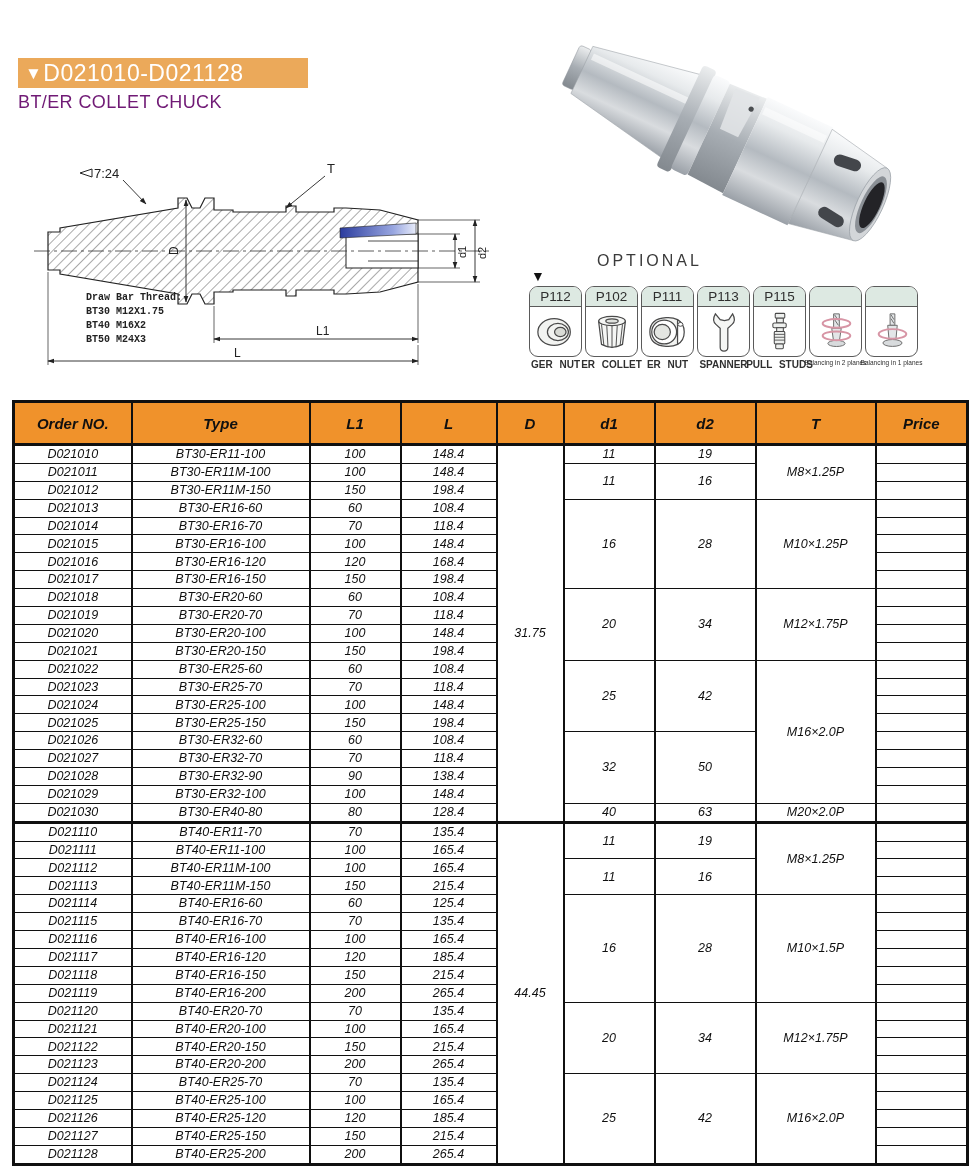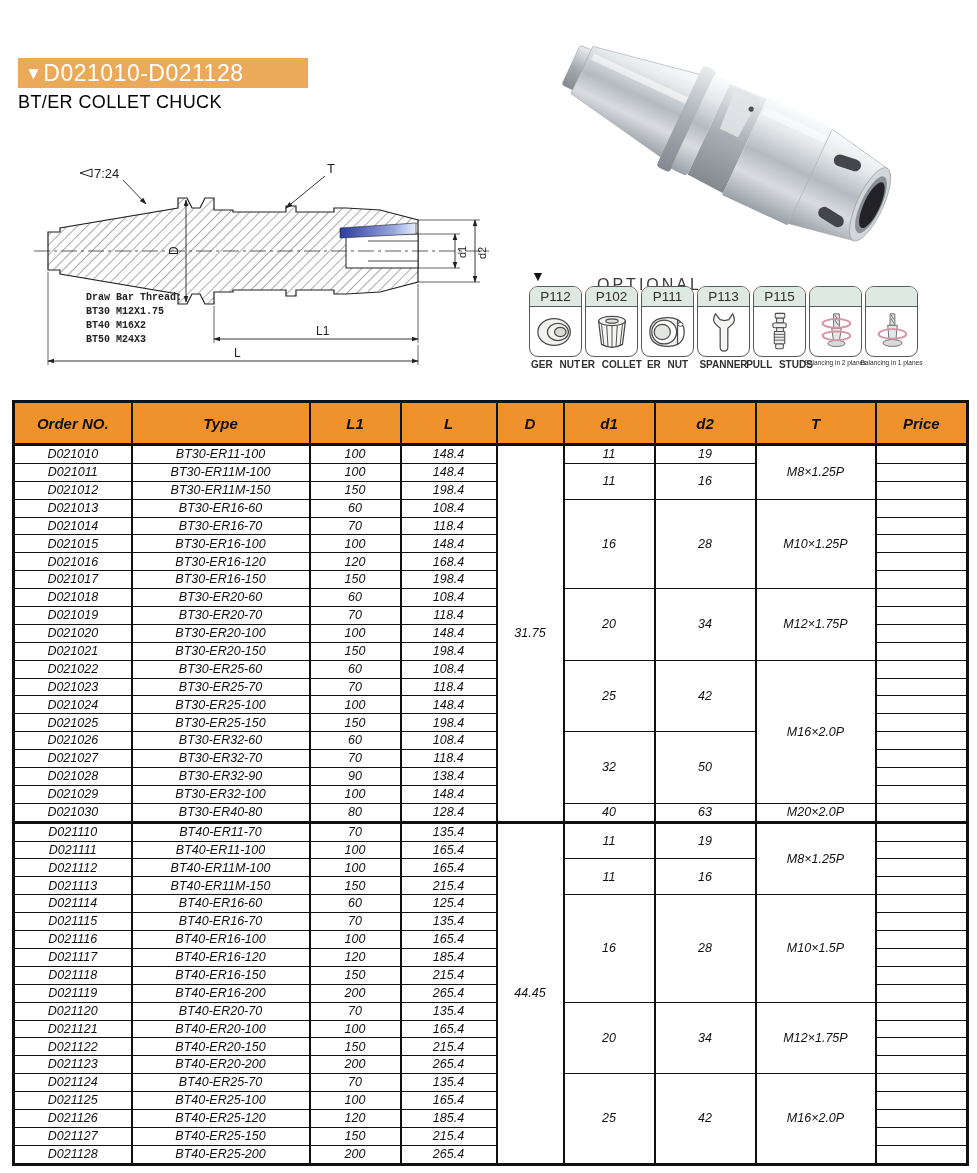--- a/index.html
+++ b/index.html
@@ -9,28 +9,28 @@
   }
   
   .title-band{
     position:absolute;left:18px;top:58px;width:290px;height:30px;
     background:var(--band-orange,#eba95a);
     color:#fff;font-weight:normal;font-size:23px;line-height:30px;
     padding-left:7px;box-sizing:border-box;letter-spacing:.5px;white-space:nowrap;
   }
   .title-band .tri{font-size:17px;vertical-align:2px;margin-right:1px;}
   .subtitle{
-    position:absolute;left:18px;top:92px;font-size:18px;color:#000000;letter-spacing:.4px;
+    position:absolute;left:18px;top:92px;font-size:18px;color:#701a75;letter-spacing:.4px;
   }
   
   .drawing-svg{position:absolute;left:28px;top:146px;}
   .photo-svg{position:absolute;left:545px;top:36px;}
   
   .opt-marker{position:absolute;left:531px;top:268px;font-size:14px;color:#111;}
-  .opt-title{position:absolute;left:597px;top:276px;font-size:16px;letter-spacing:3px;color:#3a3a3a;}
+  .opt-title{position:absolute;left:597px;top:252px;font-size:16px;letter-spacing:3px;color:#3a3a3a;}
   .opt-row{position:absolute;left:529px;top:286px;display:flex;gap:3px;}
   .opt-item{width:53px;display:flex;flex-direction:column;align-items:center;}
   .opt-box{
     width:53px;height:71px;border:1.6px solid #5a5a5a;border-radius:9px;
     box-sizing:border-box;overflow:hidden;background:#fff;display:flex;flex-direction:column;
   }
   .opt-box-head{
     height:19px;background:var(--box-green,#dde9e2);border-bottom:1.4px solid #5a5a5a;
     display:flex;align-items:center;justify-content:center;
     font-size:13.5px;color:#2f2f2f;flex:0 0 auto;

